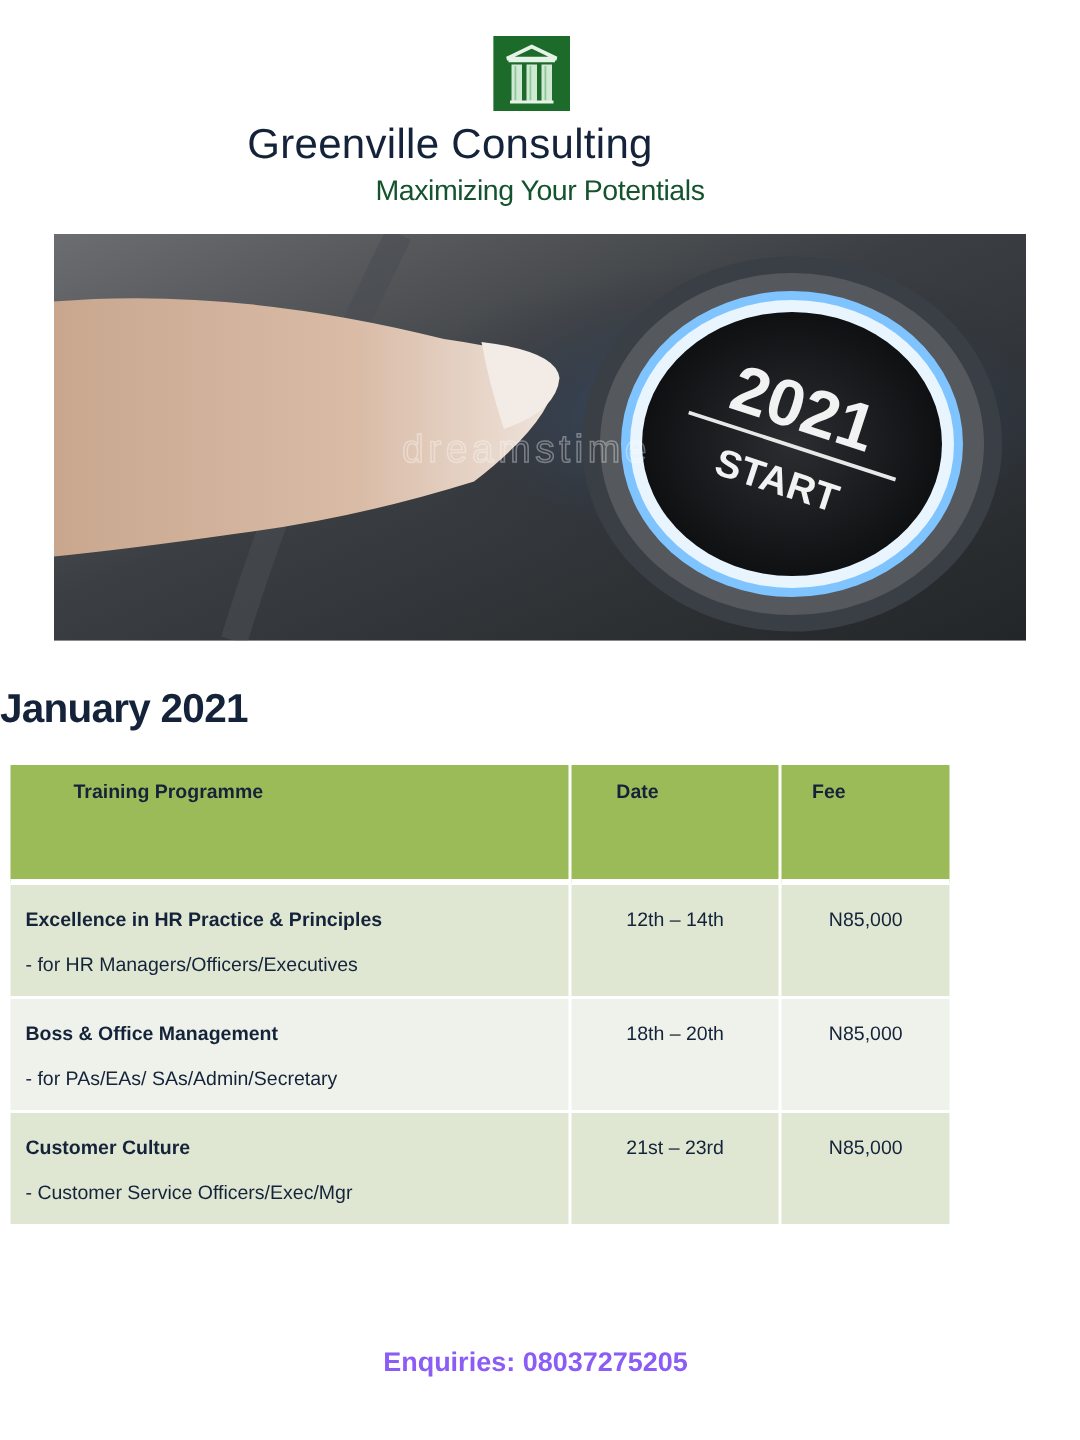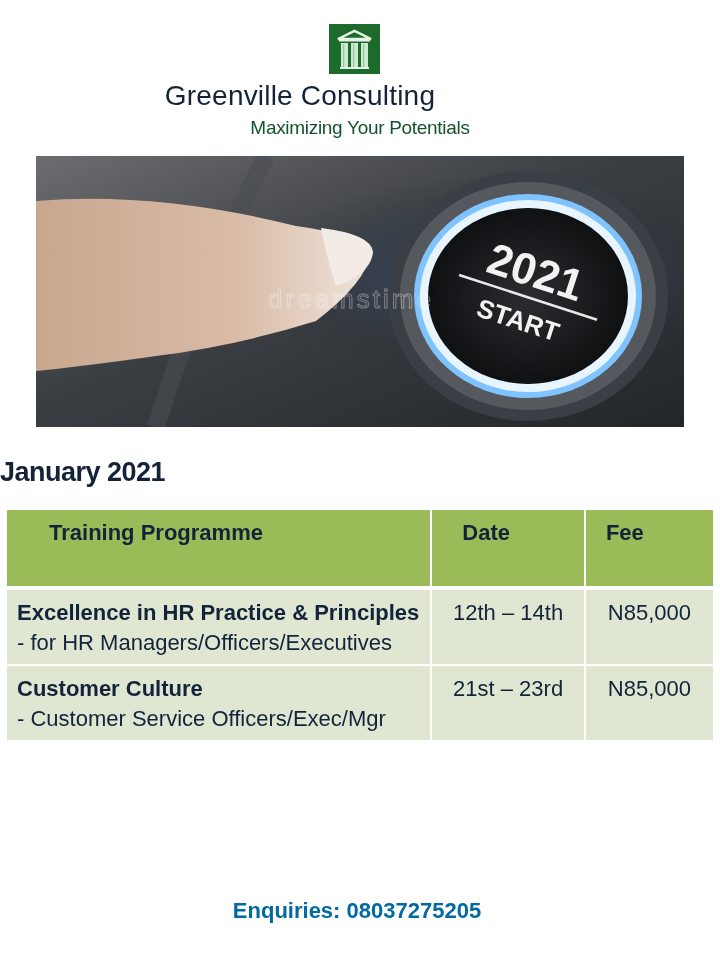--- a/index.html
+++ b/index.html
@@ -61,23 +61,23 @@
       top: 457px;
       font-size: 27px;
       font-weight: bold;
       color: #14233a;
       letter-spacing: -0.5px;
     }
     table.schedule {
       position: absolute;
       left: 7px;
       top: 510px;
-      width: 706px;
+      width: 626px;
       border-collapse: collapse;
-      font-size: 22px;
+      font-size: 13px;
       color: #14233a;
       padding-left: 36px;
     }
     table.schedule td, table.schedule th {
       border-right: 2px solid #ffffff;
       border-bottom: 2px solid #ffffff;
       vertical-align: top;
       padding: 0;
     }
     table.schedule tr td:last-child, table.schedule tr th:last-child {
@@ -122,23 +122,23 @@
     .fee-cell {
       font-weight: normal;
       text-align: center;
     }
     .enquiries {
       position: absolute;
       left: 0;
       width: 714px;
       top: 898px;
       text-align: center;
-      font-size: 22px;
-      font-weight: bold;
-      color: #0369a1;
+      font-size: 18px;
+      font-weight: bold;
+      color: #8b5cf6;
     }
   </style>
 </head>
 <body>
 
 <div class="logo">
   <svg width="51" height="50" viewBox="0 0 51 50">
     <rect x="0" y="0" width="51" height="50" fill="#1d6b2a"></rect>
     <polygon points="9,15 25.5,7 42,15" fill="none" stroke="#e6f3e8" stroke-width="2.5"></polygon>
     <rect x="10" y="15" width="31" height="2.5" fill="#e6f3e8"></rect>
@@ -214,20 +214,32 @@
         <span class="prog-title">Excellence in HR Practice &amp; Principles</span>
         <span class="prog-sub">- for HR Managers/Officers/Executives</span>
       </td>
       <td class="date-cell">
           <span>12th – 14th</span>
         </td>
       <td class="fee-cell">
           <span>N85,000</span>
         </td>
     </tr>
+    <tr class="row-light">
+      <td class="prog-cell">
+        <span class="prog-title">Boss &amp; Office Management</span>
+        <span class="prog-sub">- for PAs/EAs/ SAs/Admin/Secretary</span>
+      </td>
+      <td class="date-cell">
+          <span>18th – 20th</span>
+        </td>
+      <td class="fee-cell">
+          <span>N85,000</span>
+        </td>
+    </tr>
     <tr class="row-dark">
       <td class="prog-cell">
         <span class="prog-title">Customer Culture</span>
         <span class="prog-sub">- Customer  Service Officers/Exec/Mgr</span>
       </td>
       <td class="date-cell">
           <span>21st – 23rd</span>
         </td>
       <td class="fee-cell">
           <span>N85,000</span>

